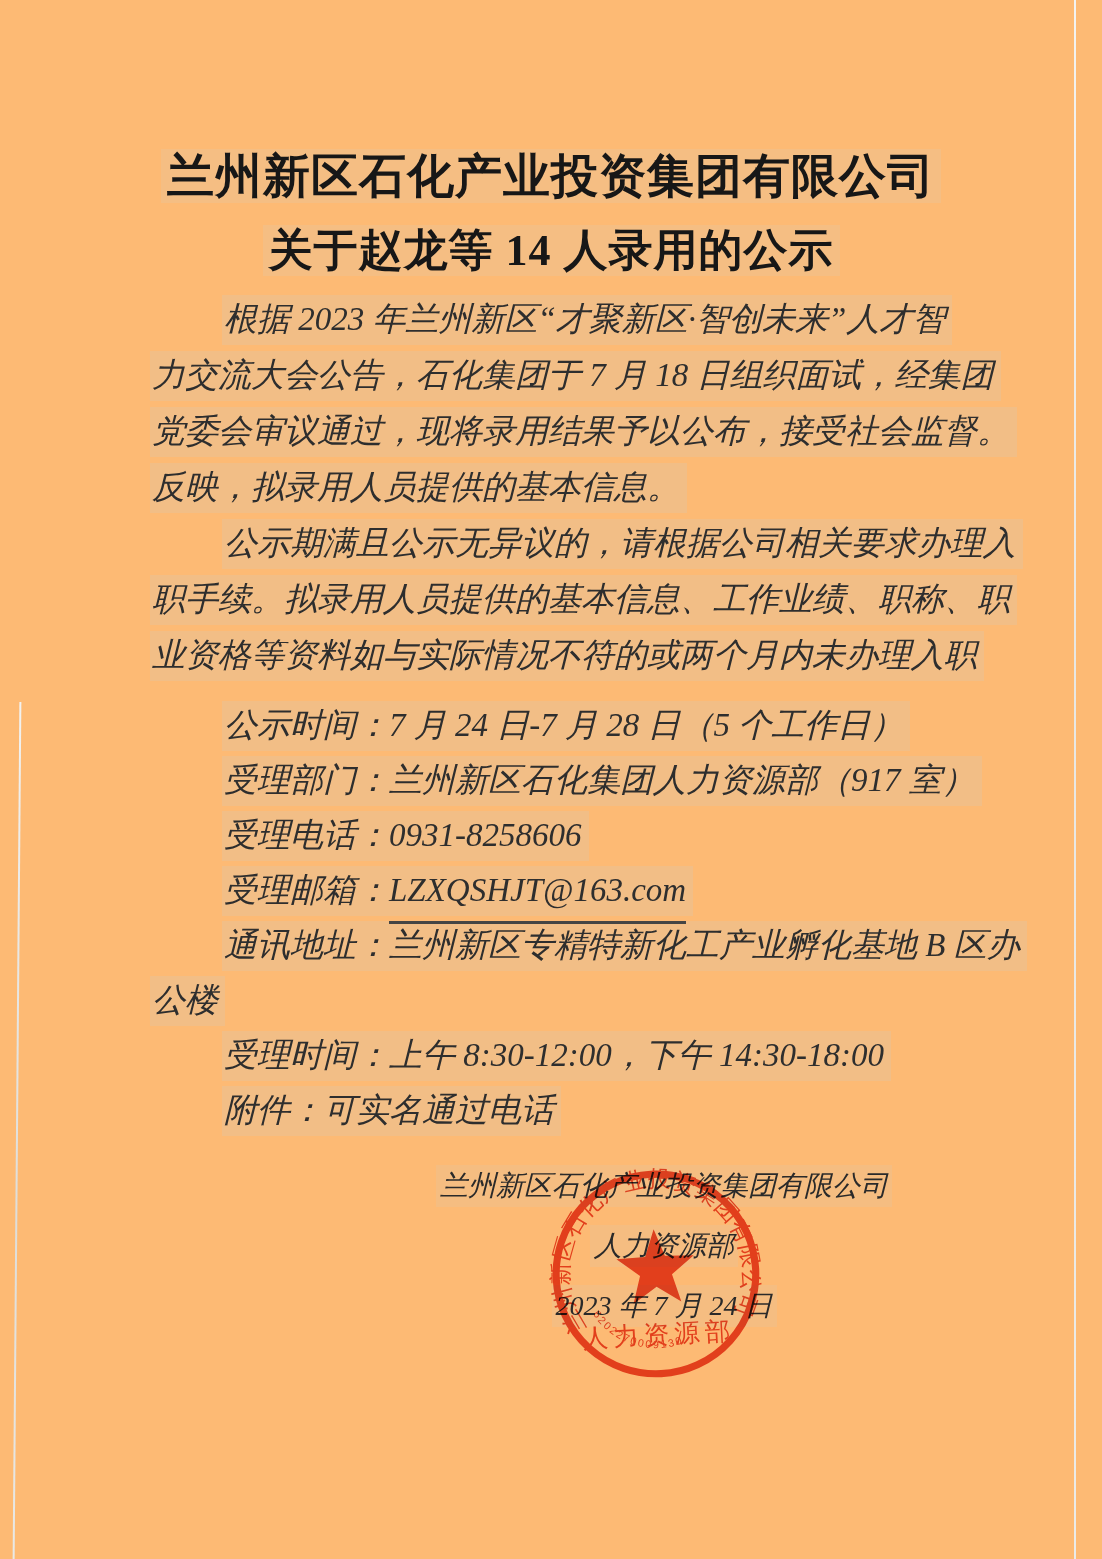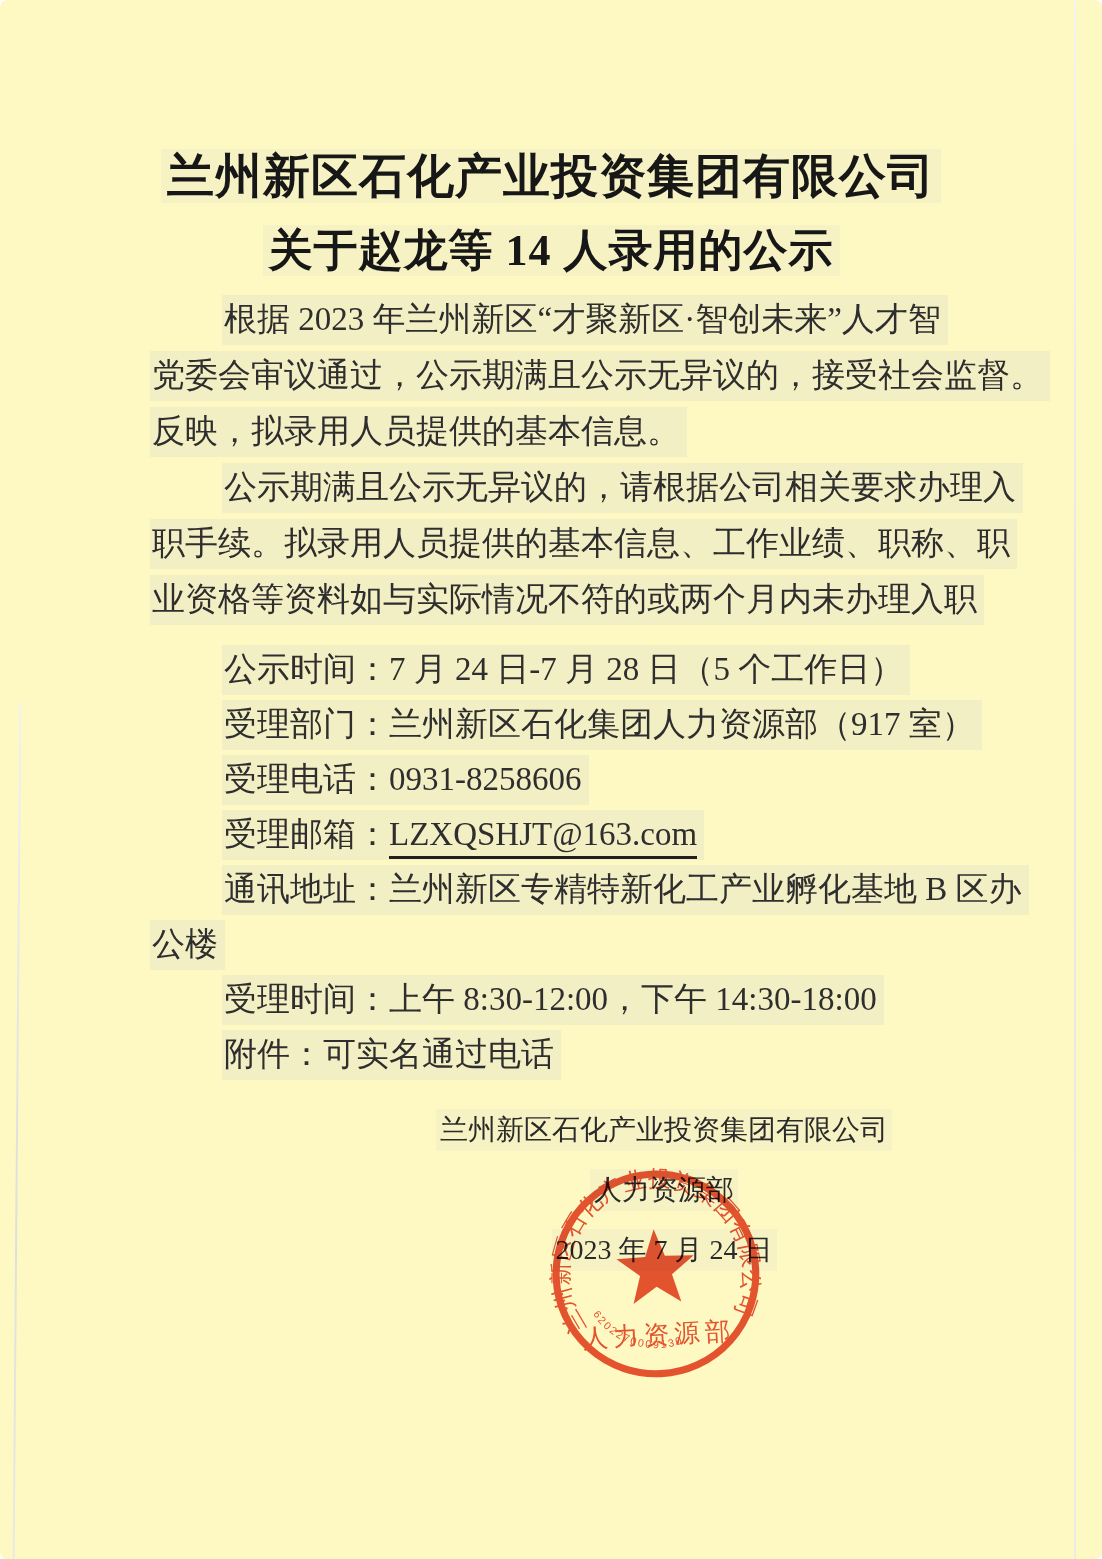--- a/index.html
+++ b/index.html
@@ -1,41 +1,40 @@
 <!DOCTYPE html>
 <html><head>
 <meta charset="utf-8">
 <style>
   html,body{margin:0;padding:0;background:#ffffff;}
   .page{
     position:relative;
     width:1102px;height:1559px;
-    background:#fef9c3;
+    background:#fdba74;
     overflow:hidden;
     font-family:"Liberation Serif","DejaVu Serif",serif;
     color:#2e2e2e;
-    border-radius:7px;
   }
   .doc{position:absolute;left:150px;top:146px;width:802px;}
   .title{
     text-align:center;font-weight:700;color:#171717;
     font-size:47px;line-height:60px;white-space:nowrap;
     letter-spacing:1px;
   }
   .title.second{font-size:44px;line-height:58px;margin-top:16px;}
   .title .t{background:rgba(208,208,202,.18);padding:1px 6px;}
-  .body-block{margin-top:12px;font-size:33px;}
+  .body-block{margin-top:12px;font-size:33px;font-style:italic;}
   .line{height:56px;display:flex;align-items:center;white-space:nowrap;}
   .info-block .line{height:55px;}
   .line .t{background:rgba(206,206,199,.22);padding:2px 7px 3px 2px;}
   .indent{padding-left:72px;}
   .gap-before{margin-top:14px;align-items:center;}
   .email{
     border-bottom:3px solid #1f1f1f;
-    padding-bottom:4px;
+    padding-bottom:13px;
   }
   .signature{
     margin-top:18px;margin-left:283px;width:462px;
     font-size:28px;text-align:center;color:#2a2a2a;
   }
   .signature .sline{height:60px;display:flex;align-items:center;justify-content:center;white-space:nowrap;}
   .signature .t{background:rgba(206,206,199,.16);padding:2px 4px;}
   .seal{
     position:absolute;left:546px;top:1168px;
     width:220px;height:214px;
@@ -61,21 +60,24 @@
 
     <div class="title"><span class="t">兰州新区石化产业投资集团有限公司</span></div>
     <div class="title second"><span class="t">关于赵龙等 14 人录用的公示</span></div>
 
     <div class="body-block">
 
       <div class="line indent">
           <span class="t">根据 2023 年兰州新区“才聚新区·智创未来”人才智</span>
         </div>
       <div class="line">
-          <span class="t">党委会审议通过，公示期满且公示无异议的，接受社会监督。</span>
+          <span class="t">力交流大会公告，石化集团于 7 月 18 日组织面试，经集团</span>
+        </div>
+      <div class="line">
+          <span class="t">党委会审议通过，现将录用结果予以公布，接受社会监督。</span>
         </div>
       <div class="line">
           <span class="t">反映，拟录用人员提供的基本信息。</span>
         </div>
 
       <div class="line indent">
           <span class="t">公示期满且公示无异议的，请根据公司相关要求办理入</span>
         </div>
       <div class="line">
           <span class="t">职手续。拟录用人员提供的基本信息、工作业绩、职称、职</span>

